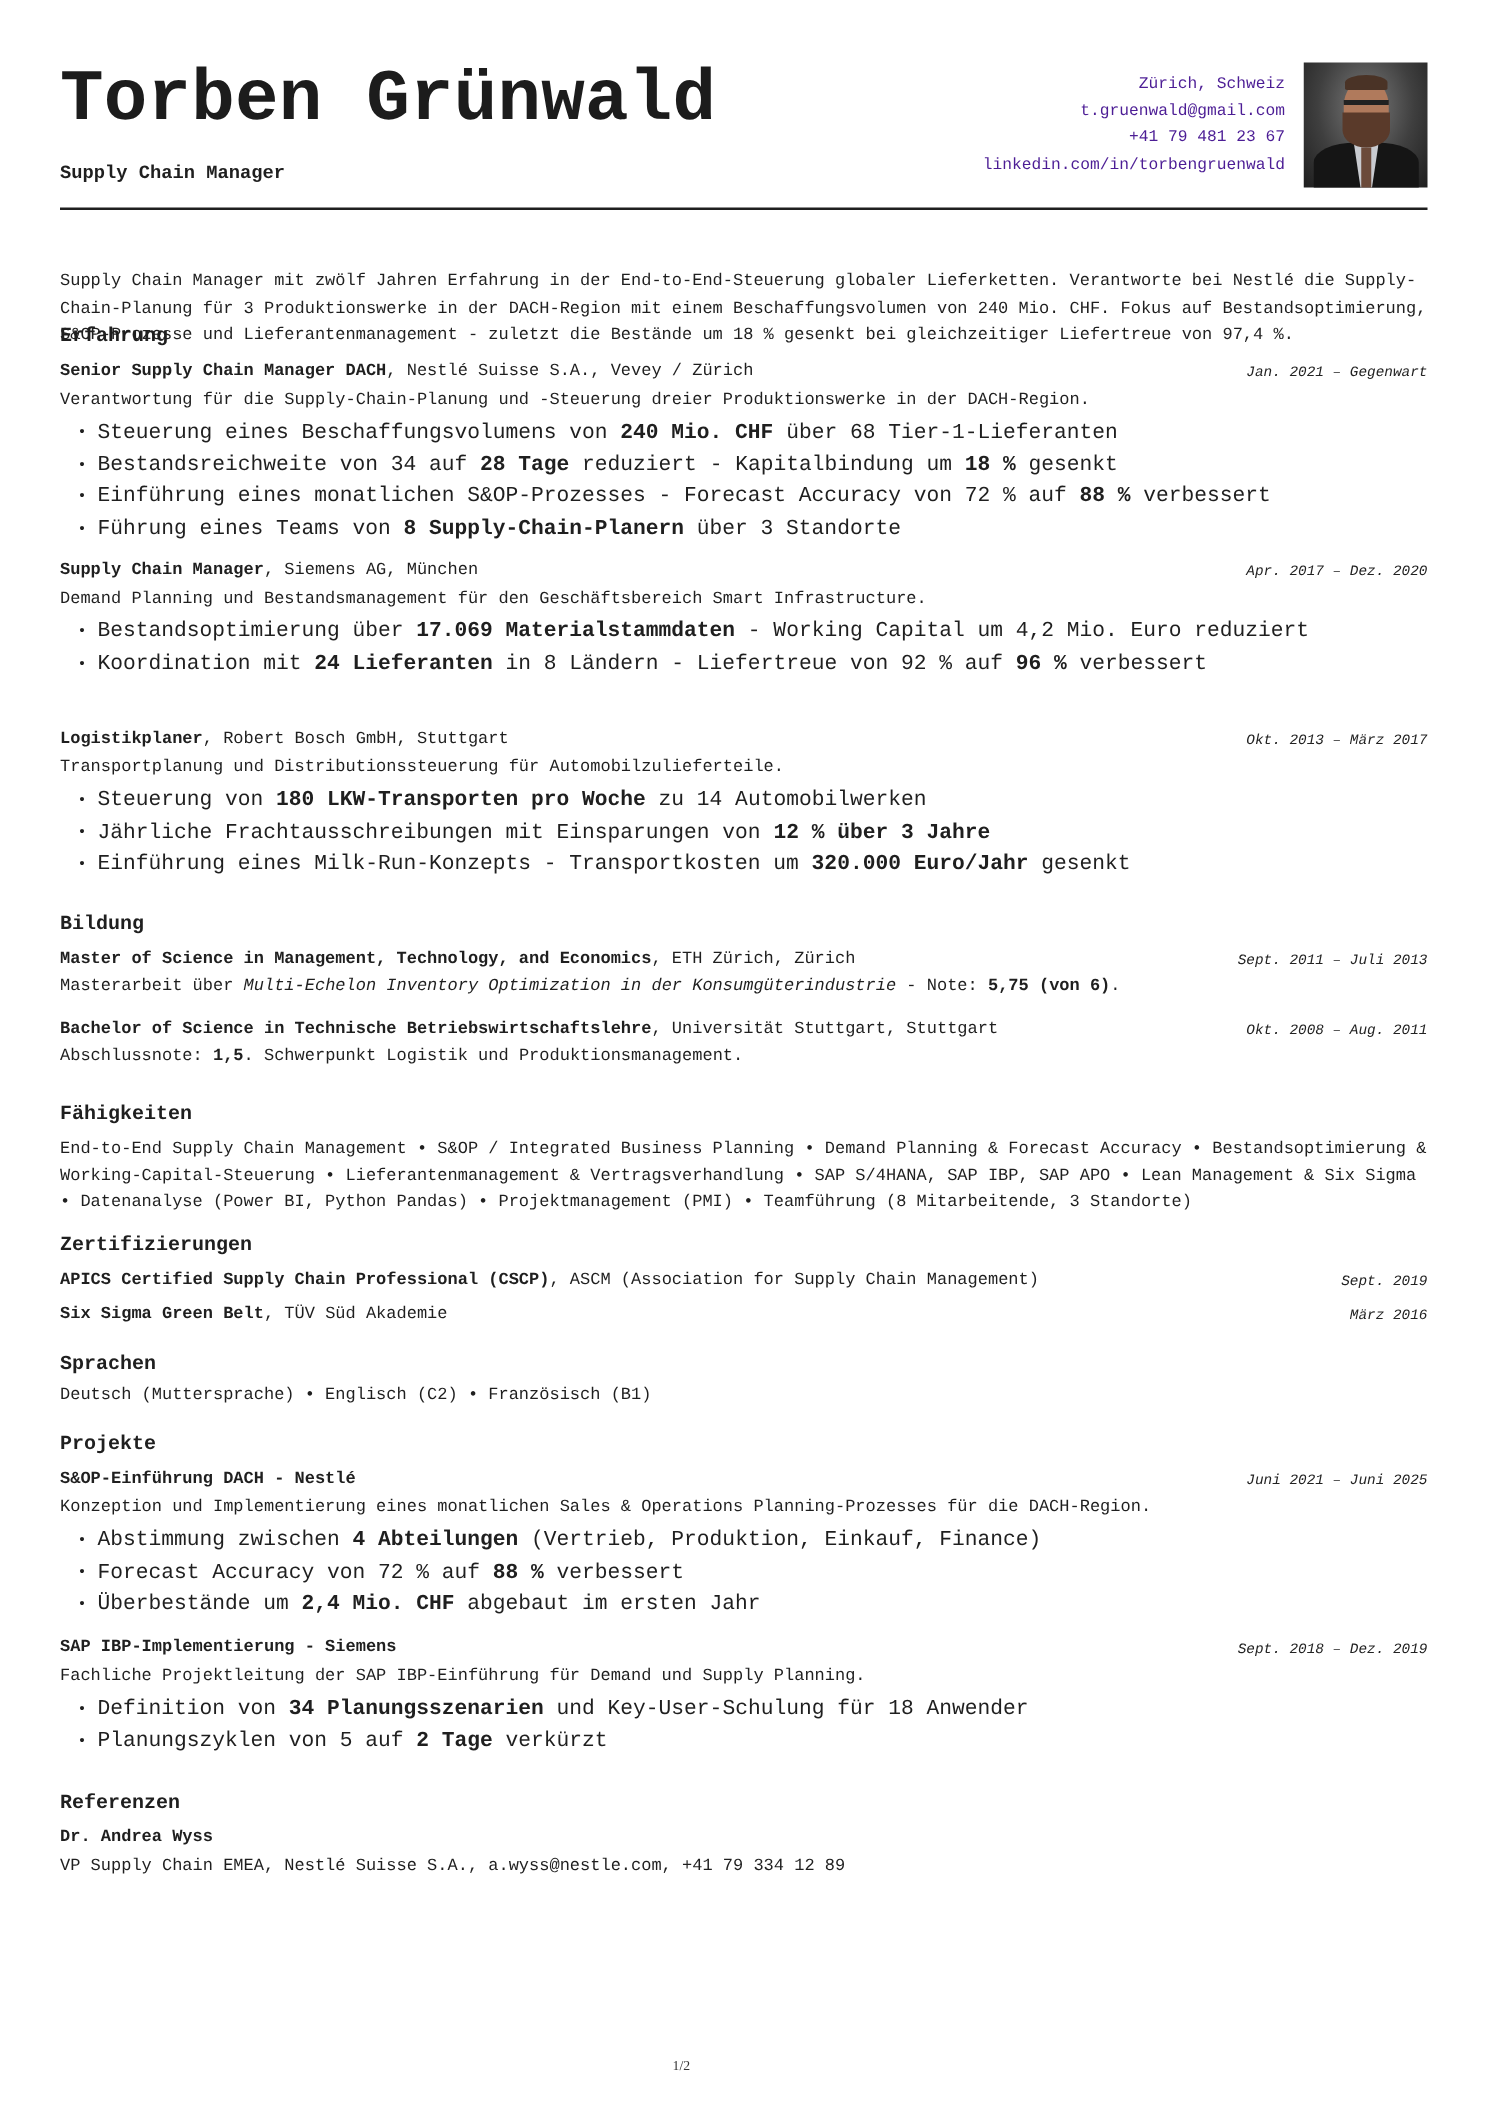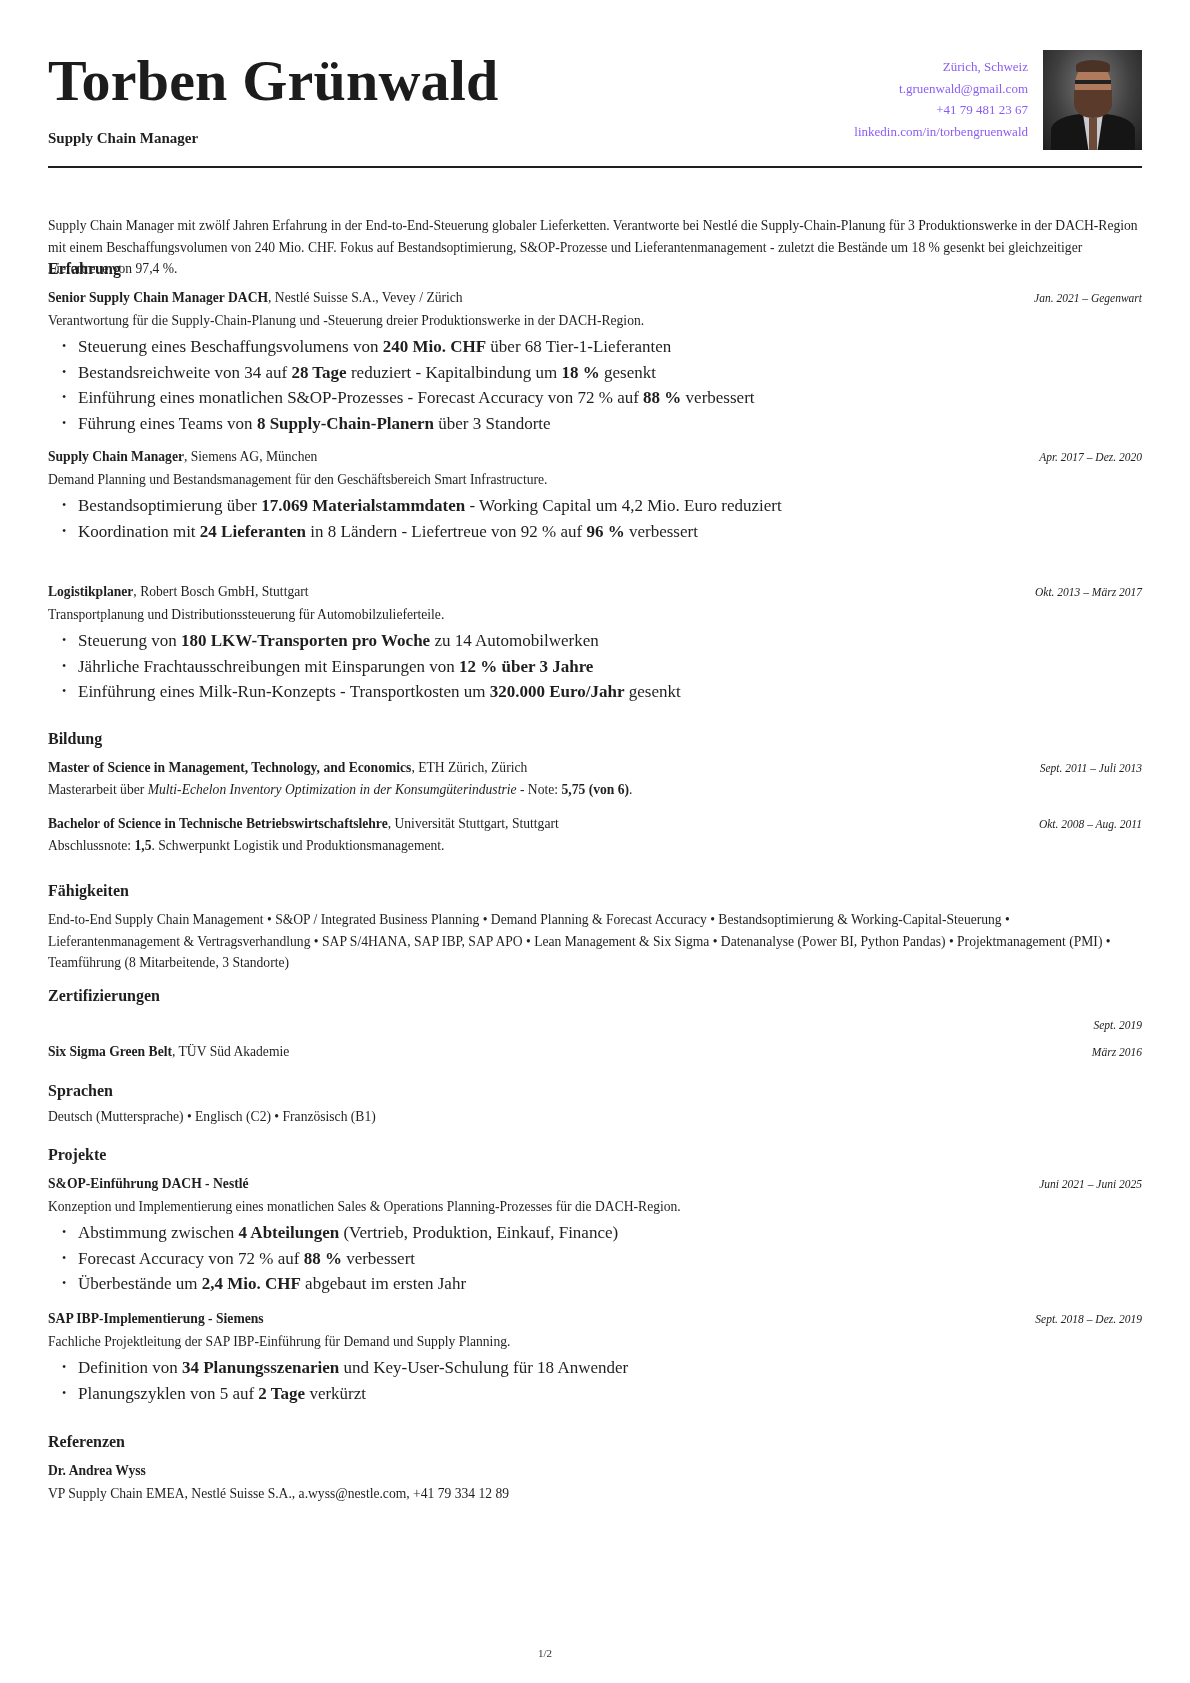--- a/index.html
+++ b/index.html
@@ -3,27 +3,27 @@
 <meta charset="utf-8">
 <style>
   * { box-sizing: border-box; margin: 0; padding: 0; }
   html, body { width: 1190px; height: 1683px; background: #ffffff; }
   body {
     font-family: "Liberation Serif", "DejaVu Serif", serif;
     color: #1f1f1f;
     position: relative;
     overflow: hidden;
   }
-  .page { position: absolute; left: 48px; top: 0; width: 1094px; height: 1435px; }
+  .page { position: absolute; left: 48px; top: 0; width: 1094px; height: 1435px; font-family: Liberation Mono, monospace; }
 
   
   .header { position: relative; height: 168px; border-bottom: 2px solid #1f1f1f; }
   .name { position: absolute; left: 0; top: 52px; font-size: 58px; font-weight: bold; letter-spacing: 0.2px; color: #1c1c1c; line-height: 1; }
   .role { position: absolute; left: 0; top: 130px; font-size: 15px; font-weight: bold; }
-  .contact { position: absolute; right: 114px; top: 56px; text-align: right; font-size: 13px; line-height: 21.5px; color: #8b5cf6; }
+  .contact { position: absolute; right: 114px; top: 56px; text-align: right; font-size: 13px; line-height: 21.5px; color: #4c1d95; }
   .photo { position: absolute; right: 0; top: 50px; width: 99px; height: 100px;
     background: radial-gradient(ellipse at 50% 35%, #7a7a7a 0%, #3f3f3f 55%, #1e1e1e 100%); overflow: hidden; }
   .photo .head { position: absolute; left: 32px; top: 14px; width: 36px; height: 46px; border-radius: 45% 45% 40% 40%; background: #b07a5c; }
   .photo .beard { position: absolute; left: 31px; top: 40px; width: 38px; height: 28px; border-radius: 0 0 50% 50%; background: #5a3a2a; }
   .photo .glasses { position: absolute; left: 32px; top: 30px; width: 36px; height: 4px; background: #222; }
   .photo .hair { position: absolute; left: 33px; top: 10px; width: 34px; height: 12px; border-radius: 50% 50% 10% 10%; background: #4a3326; }
   .photo .suit { position: absolute; left: 8px; top: 64px; width: 84px; height: 40px; border-radius: 40% 40% 0 0; background: #151515; }
   .photo .shirt { position: absolute; left: 40px; top: 64px; width: 20px; height: 40px; background: #c9cbd0; clip-path: polygon(0 0, 100% 0, 70% 100%, 30% 100%); }
   .photo .tie { position: absolute; left: 46px; top: 68px; width: 8px; height: 36px; background: #6b4a3a; }
 
@@ -105,20 +105,21 @@
   <div class="line" style="top:782px"><span>Masterarbeit über </span><i>Multi-Echelon Inventory Optimization in der Konsumgüterindustrie</i><span> - Note: </span><b>5,75 (von 6)</b><span>.</span></div>
 
   <div class="entry-head" style="top:816px"><b>Bachelor of Science in Technische Betriebswirtschaftslehre</b><span>, Universität Stuttgart, Stuttgart</span></div>
   <div class="entry-date" style="top:818px">Okt. 2008 – Aug. 2011</div>
   <div class="line" style="top:838px"><span>Abschlussnote: </span><b>1,5</b><span>. Schwerpunkt Logistik und Produktionsmanagement.</span></div>
 
   <div class="sec-title" style="top:882px">Fähigkeiten</div>
   <div class="para" style="top:909px">End-to-End Supply Chain Management • S&amp;OP / Integrated Business Planning • Demand Planning &amp; Forecast Accuracy • Bestandsoptimierung &amp; Working-Capital-Steuerung • Lieferantenmanagement &amp; Vertragsverhandlung • SAP S/4HANA, SAP IBP, SAP APO • Lean Management &amp; Six Sigma • Datenanalyse (Power BI, Python Pandas) • Projektmanagement (PMI) • Teamführung (8 Mitarbeitende, 3 Standorte)</div>
 
   <div class="sec-title" style="top:987px">Zertifizierungen</div>
+  <div class="entry-head" style="top:1017px"><b>APICS Certified Supply Chain Professional (CSCP)</b><span>, ASCM (Association for Supply Chain Management)</span></div>
   <div class="entry-date" style="top:1019px">Sept. 2019</div>
   <div class="entry-head" style="top:1044px"><b>Six Sigma Green Belt</b><span>, TÜV Süd Akademie</span></div>
   <div class="entry-date" style="top:1046px">März 2016</div>
 
   <div class="sec-title" style="top:1082px">Sprachen</div>
   <div class="line" style="top:1109px">Deutsch (Muttersprache) • Englisch (C2) • Französisch (B1)</div>
 
   <div class="sec-title" style="top:1146px">Projekte</div>
 
   <div class="entry-head" style="top:1176px"><b>S&amp;OP-Einführung DACH - Nestlé</b></div>

